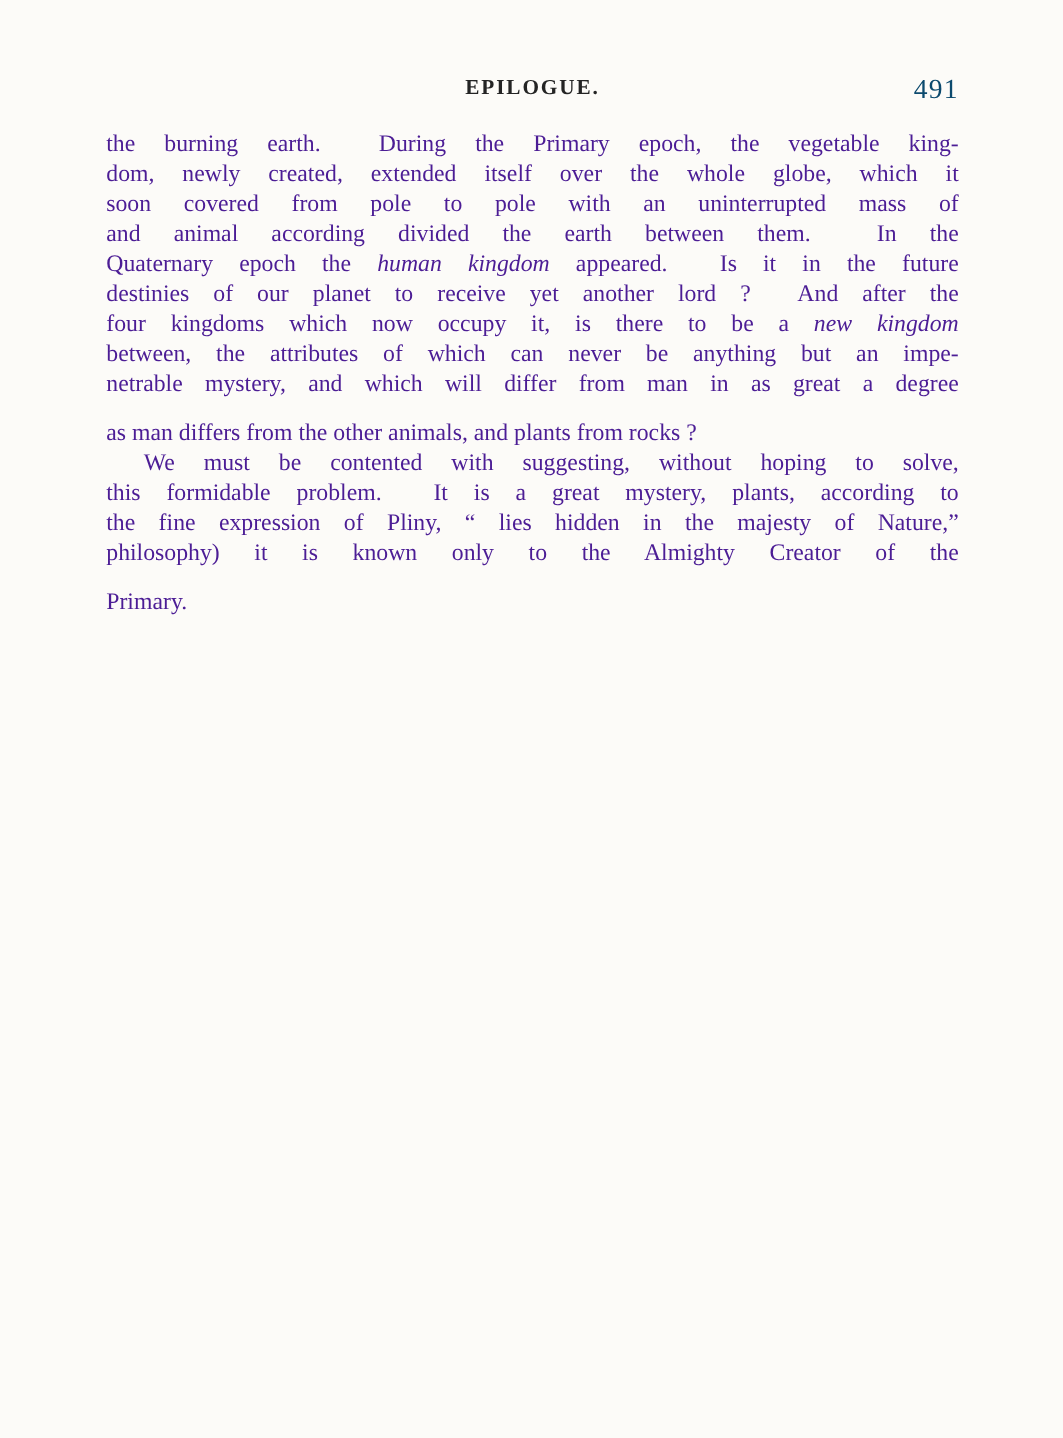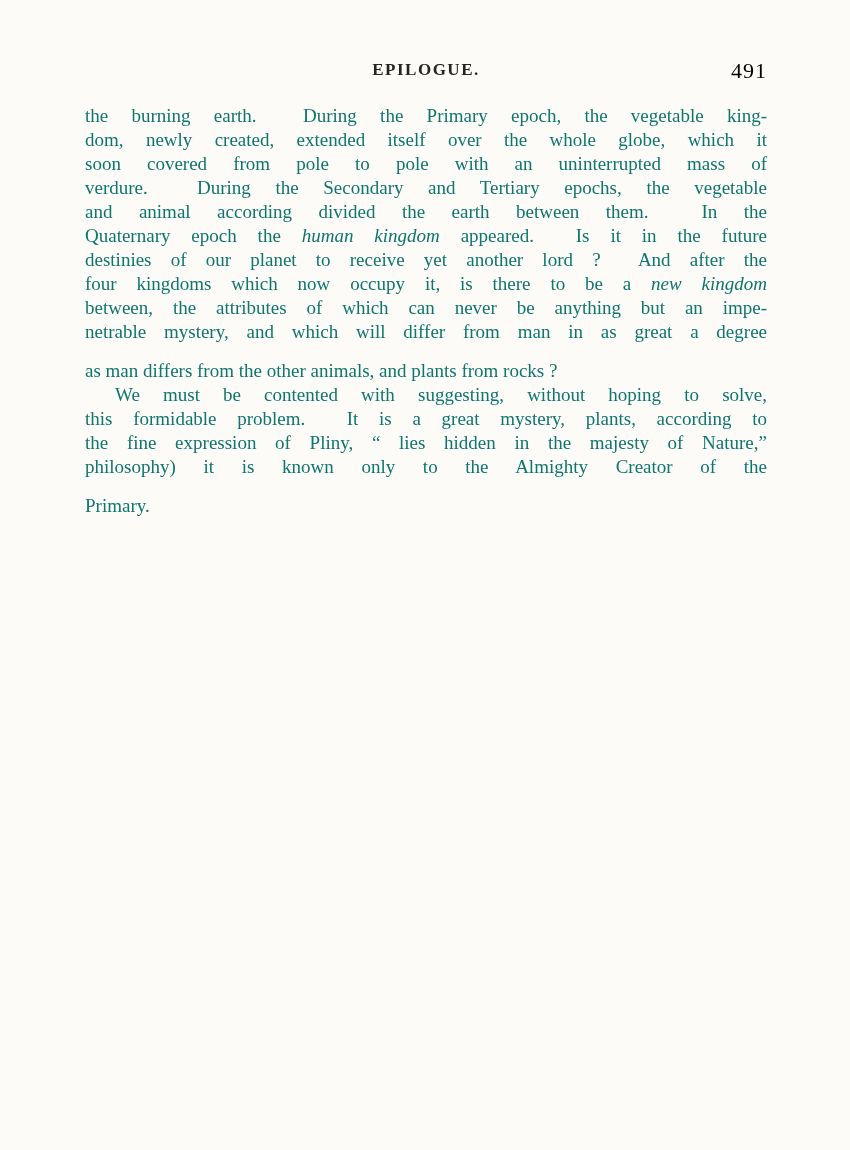--- a/index.html
+++ b/index.html
@@ -31,35 +31,35 @@
     font-size: 17px;
     letter-spacing: 1.5px;
     color: #242424;
   }
   .page-number {
     position: absolute;
     right: 0;
     top: 0;
     font-size: 22px;
     letter-spacing: 1px;
-    color: #000000;
+    color: #0c4a6e;
   }
   .text-block {
     position: absolute;
     left: 85px;
     top: 104px;
     width: 682px;
     font-size: 19px;
     line-height: 24px;
   }
   .line {
     text-align: justify;
     text-align-last: justify;
     white-space: pre-wrap;
-    color: #0f766e;
+    color: #4c1d95;
   }
   .line.last {
     text-align-last: left;
     margin-top: 15px;
   }
   .line.indent {
     text-indent: 30px;
   }
   .it {
     font-style: italic;
@@ -70,21 +70,20 @@
 
 <div class="page">
   <div class="header-row">
     <div class="running-title">EPILOGUE.</div>
     <div class="page-number">491</div>
   </div>
   <div class="text-block">
       <div class="line"><span>the burning earth.  During the Primary epoch, the vegetable king-</span></div>
       <div class="line"><span>dom, newly created, extended itself over the whole globe, which it</span></div>
       <div class="line"><span>soon covered from pole to pole with an uninterrupted mass of</span></div>
-      <div class="line"><span>verdure.  During the Secondary and Tertiary epochs, the vegetable</span></div>
       <div class="line"><span>and animal according divided the earth between them.  In the</span></div>
       <div class="line"><span>Quaternary epoch the </span><span class="it">human kingdom</span><span> appeared.  Is it in the future</span></div>
       <div class="line"><span>destinies of our planet to receive yet another lord ?  And after the</span></div>
       <div class="line"><span>four kingdoms which now occupy it, is there to be a </span><span class="it">new kingdom</span></div>
       <div class="line"><span>between, the attributes of which can never be anything but an impe-</span></div>
       <div class="line"><span>netrable mystery, and which will differ from man in as great a degree</span></div>
       <div class="line last"><span>as man differs from the other animals, and plants from rocks ?</span></div>
       <div class="line indent"><span>We must be contented with suggesting, without hoping to solve,</span></div>
       <div class="line"><span>this formidable problem.  It is a great mystery, plants, according to</span></div>
       <div class="line"><span>the fine expression of Pliny, “ lies hidden in the majesty of Nature,”</span></div>

